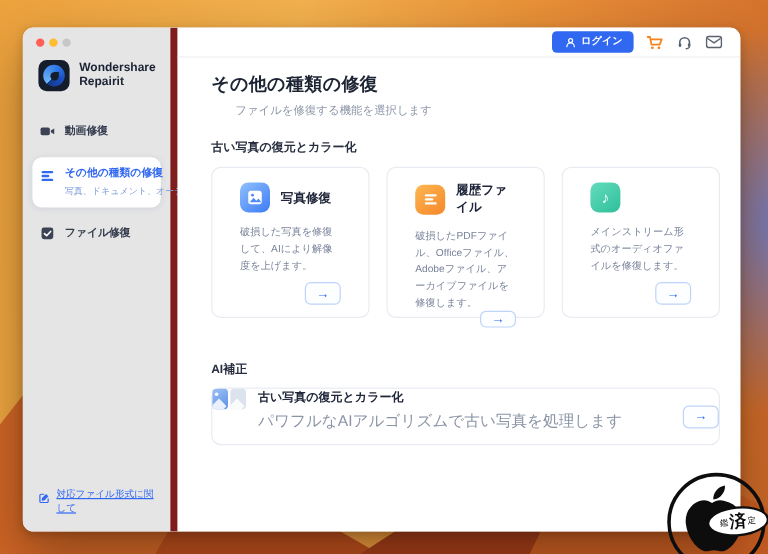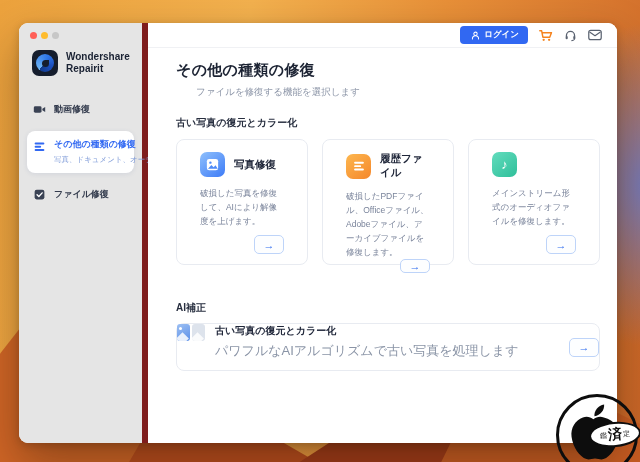--- a/index.html
+++ b/index.html
@@ -164,20 +164,29 @@
               <rect x="2" y="2" width="12" height="12" rx="2.5" fill="#3a4254"></rect>
               <path d="M5 8.2 l2.2 2.2 L11.3 6" stroke="#fff" stroke-width="1.7" fill="none" stroke-linecap="round" stroke-linejoin="round"></path>
             </svg>
         </span>
         <span class="nav-label">ファイル修復</span>
       </div>
     </div>
 
     <div class="side-spacer"></div>
 
+    <div class="side-footer">
+      <span class="side-footer-icon">
+        <svg width="10" height="10" viewBox="0 0 16 16">
+            <path d="M13 9 v3.5 a1.5 1.5 0 0 1 -1.5 1.5 h-8 A1.5 1.5 0 0 1 2 12.5 v-8 A1.5 1.5 0 0 1 3.5 3 H7" stroke="#3168f2" stroke-width="1.6" fill="none" stroke-linecap="round"></path>
+            <path d="M10.2 2.6 l3.2 3.2 L8 11.2 l-3.6.4 .4-3.6z" fill="#3168f2"></path>
+          </svg>
+      </span>
+      <a href="#">対応ファイル形式に関して</a>
+    </div>
   </div>
 
   <div class="main">
 
     <div class="topbar">
       <div class="login-btn">
         <span style="display:flex;">
           <svg width="9" height="9" viewBox="0 0 16 16">
               <circle cx="8" cy="5" r="3" stroke="#fff" stroke-width="1.8" fill="none"></circle>
               <path d="M2.5 14 a5.5 5.5 0 0 1 11 0" stroke="#fff" stroke-width="1.8" fill="none" stroke-linecap="round"></path>

